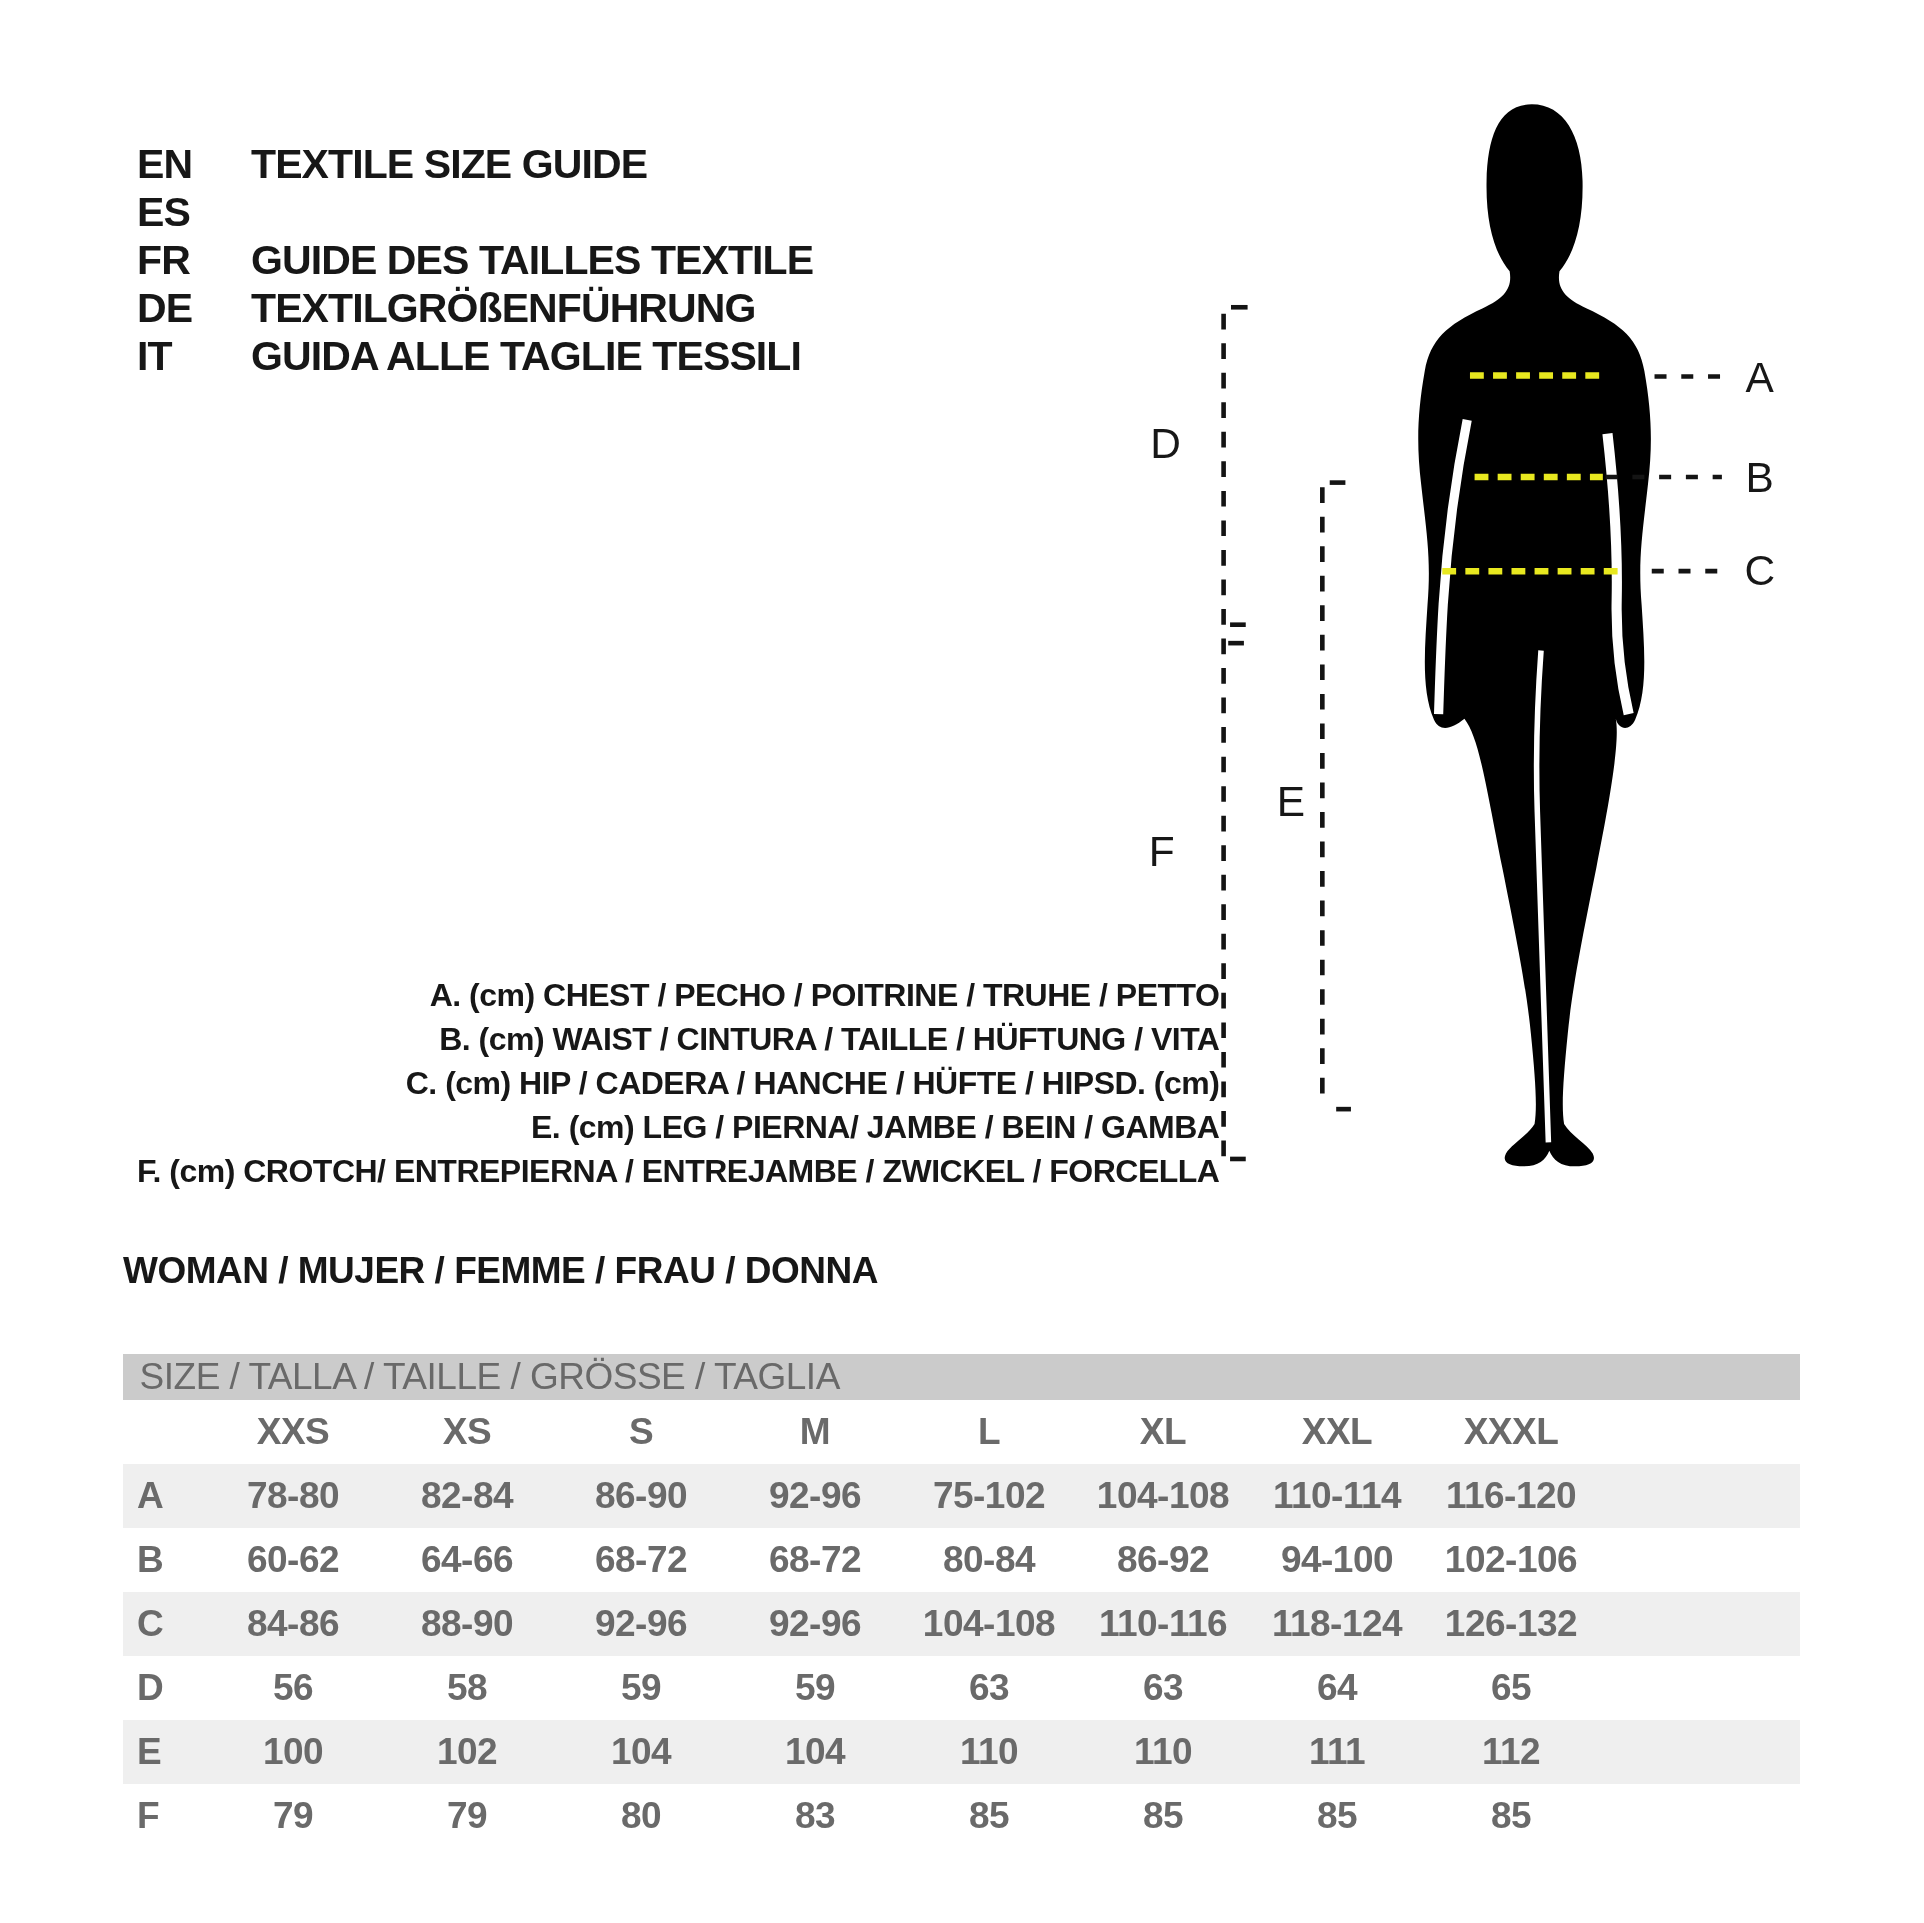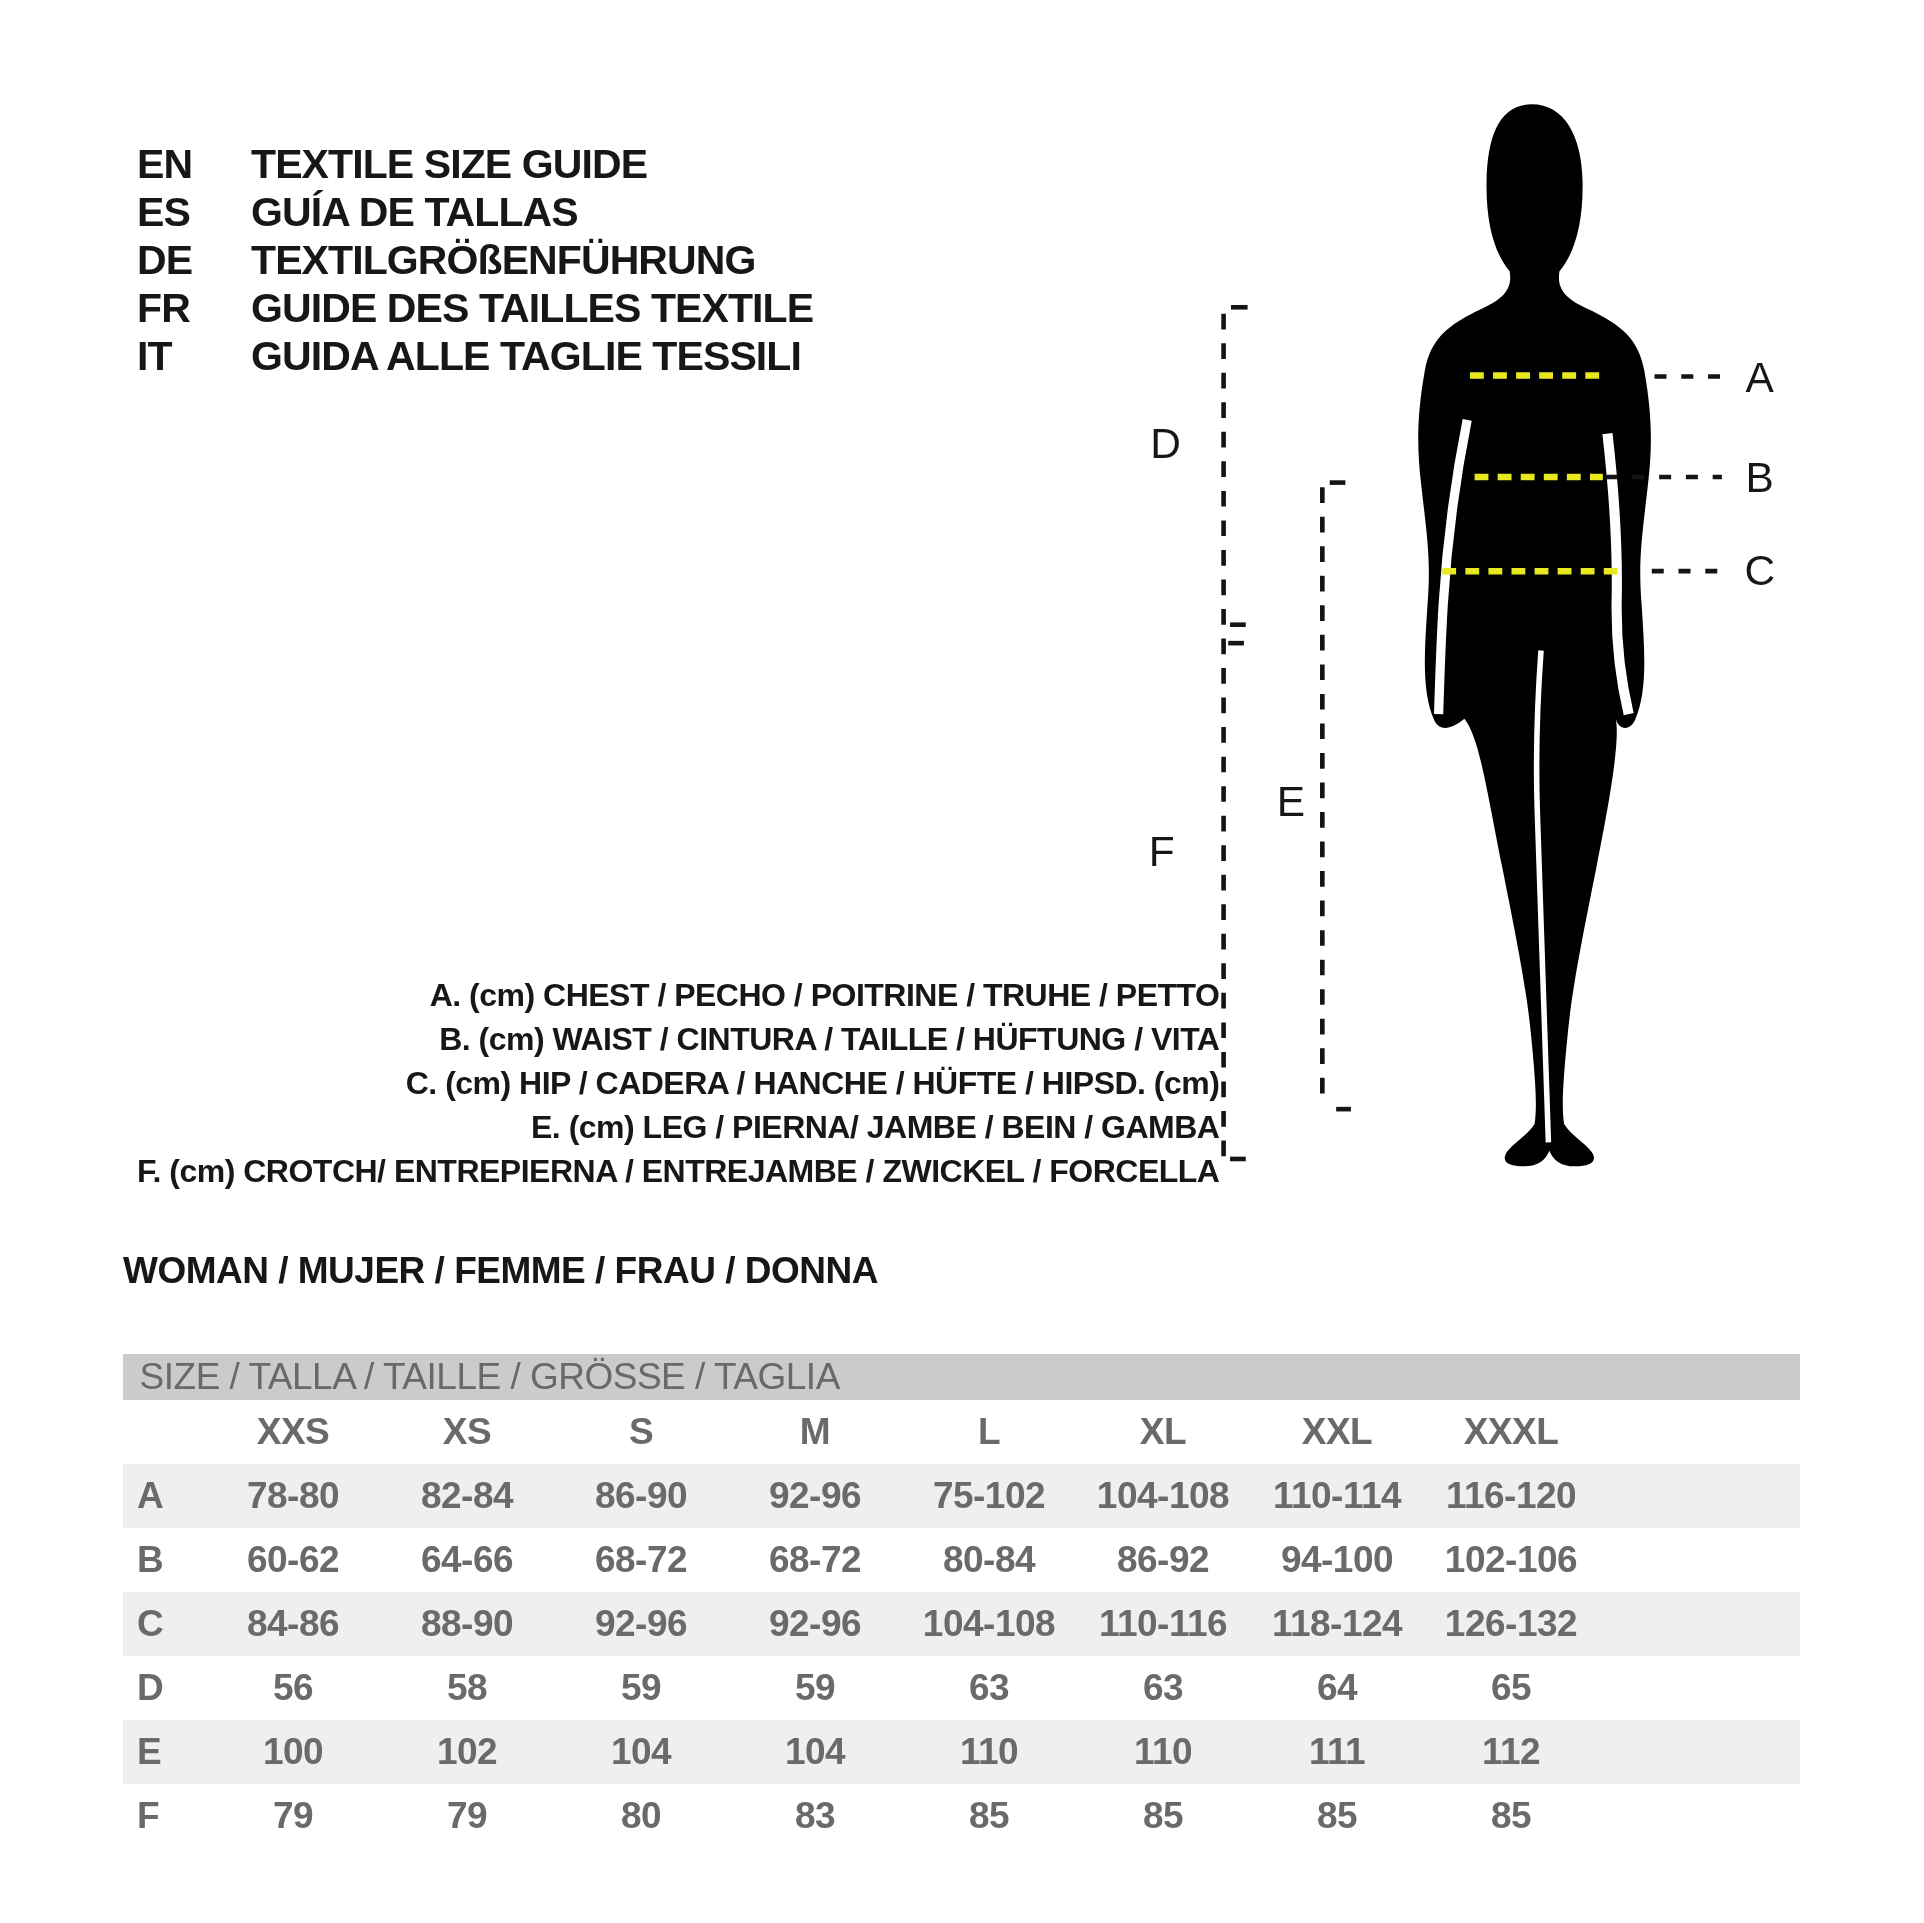--- a/index.html
+++ b/index.html
@@ -32,29 +32,28 @@
 
 <div class="page">
 
   <div class="titles">
     <div class="title-row">
       <span class="lang">EN</span>
       <span class="ttl">TEXTILE SIZE GUIDE</span>
     </div>
     <div class="title-row">
       <span class="lang">ES</span>
-      <span class="ttl">GUÍA DE TALLAS</span>
+    </div>
+    <div class="title-row">
+      <span class="lang">FR</span>
+      <span class="ttl">GUIDE DES TAILLES TEXTILE</span>
     </div>
     <div class="title-row">
       <span class="lang">DE</span>
       <span class="ttl">TEXTILGRÖßENFÜHRUNG</span>
-    </div>
-    <div class="title-row">
-      <span class="lang">FR</span>
-      <span class="ttl">GUIDE DES TAILLES TEXTILE</span>
     </div>
     <div class="title-row">
       <span class="lang">IT</span>
       <span class="ttl">GUIDA ALLE TAGLIE TESSILI</span>
     </div>
   </div>
 
   <svg class="figure-svg" viewBox="0 0 2085 2084">
 
     <path fill="#000000" d="

